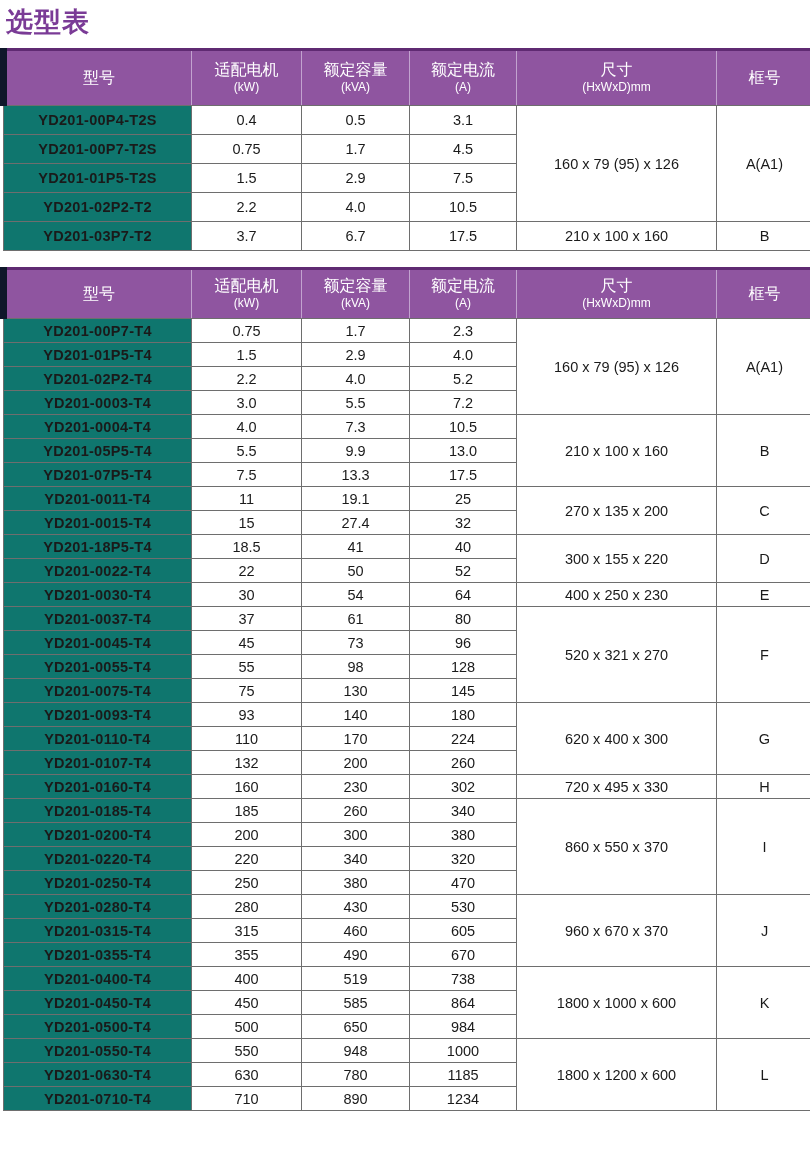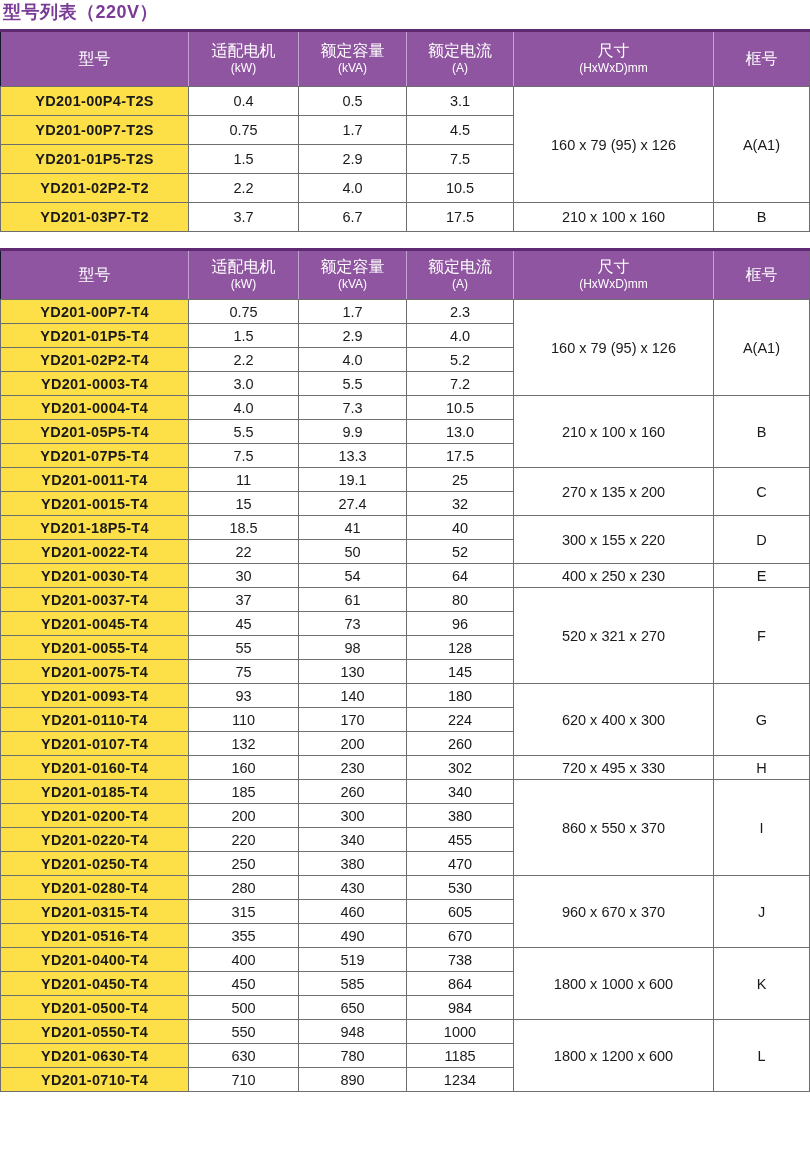--- a/index.html
+++ b/index.html
@@ -23,43 +23,43 @@
   .spec-table th,.spec-table td{
     border:1px solid #6e6e6e;padding:0;text-align:center;vertical-align:middle;
   }
   .spec-table thead th{
     background:#8f55a0;color:#ffffff;font-weight:normal;
     font-size:16px;line-height:1.18;
     border-top:3px solid #5f2a72;
     border-left:1px solid #c2a3cf;border-right:1px solid #c2a3cf;
     border-bottom:1px solid #6e6e6e;
   }
-  .spec-table thead th:first-child{border-left:1px solid #0f172a;}
+  .spec-table thead th:first-child{border-left:7px solid #0f172a;}
   .spec-table thead th:last-child{border-right:1px solid #6e6e6e;}
   .t220 thead th{height:54px;}
   .t380 thead th{height:48px;}
   .t220 tbody td{height:28px;}
   .t380 tbody td{height:23px;}
   td.model-cell{
-    background:#fde047;font-weight:bold;font-size:14.5px;color:#1a1a1a;
+    background:#0f766e;font-weight:bold;font-size:14.5px;color:#1a1a1a;
     letter-spacing:0.3px;
   }
   td.num-cell,td.dims-cell,td.frame-cell{
     background:#ffffff;font-size:14.5px;color:#1a1a1a;
   }
   .section-gap{height:16px;}
   .hdr-unit{font-size:12px;}
 </style>
 </head>
 <body>
 
 <div class="page">
 
-
-  <div class="table-subtitle">型号列表（220V）</div>
+  <div class="page-title">选型表</div>
+
   <table class="spec-table t220" id="table-0">
     <colgroup>
       <col style="width:188px">
         <col style="width:110px">
         <col style="width:108px">
       <col style="width:107px">
         <col style="width:200px">
         <col style="width:96px">
     </colgroup>
     <thead>
@@ -311,21 +311,21 @@
         <tr>
           <td class="model-cell">YD201-0200-T4</td>
           <td class="num-cell">200</td>
           <td class="num-cell">300</td>
           <td class="num-cell">380</td>
         </tr>
         <tr>
           <td class="model-cell">YD201-0220-T4</td>
           <td class="num-cell">220</td>
           <td class="num-cell">340</td>
-          <td class="num-cell">455</td>
+          <td class="num-cell">320</td>
         </tr>
         <tr>
           <td class="model-cell">YD201-0250-T4</td>
           <td class="num-cell">250</td>
           <td class="num-cell">380</td>
           <td class="num-cell">470</td>
         </tr>
         <tr>
           <td class="model-cell">YD201-0280-T4</td>
           <td class="num-cell">280</td>
@@ -334,21 +334,21 @@
           <td class="dims-cell" rowspan="3">960 x 670 x 370</td>
           <td class="frame-cell" rowspan="3">J</td>
         </tr>
         <tr>
           <td class="model-cell">YD201-0315-T4</td>
           <td class="num-cell">315</td>
           <td class="num-cell">460</td>
           <td class="num-cell">605</td>
         </tr>
         <tr>
-          <td class="model-cell">YD201-0516-T4</td>
+          <td class="model-cell">YD201-0355-T4</td>
           <td class="num-cell">355</td>
           <td class="num-cell">490</td>
           <td class="num-cell">670</td>
         </tr>
         <tr>
           <td class="model-cell">YD201-0400-T4</td>
           <td class="num-cell">400</td>
           <td class="num-cell">519</td>
           <td class="num-cell">738</td>
           <td class="dims-cell" rowspan="3">1800 x 1000 x 600</td>

